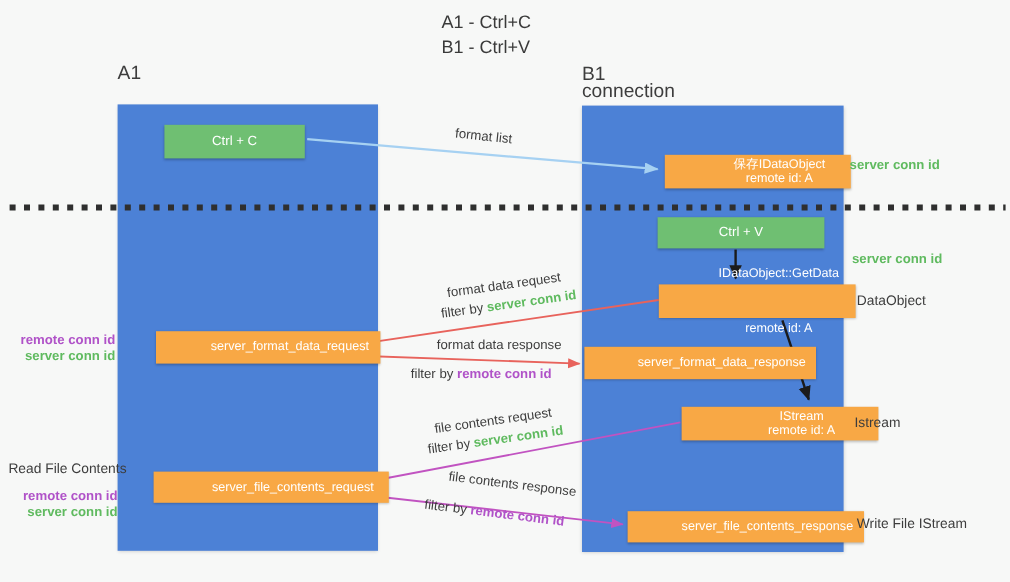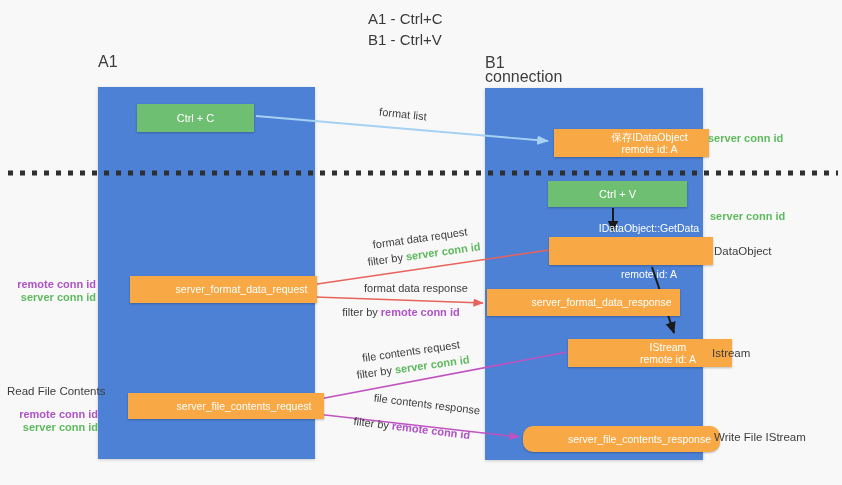--- a/index.html
+++ b/index.html
@@ -23,21 +23,21 @@
   .box.green{background:#6fbf72;font-size:11px;}
   .box.orange{background:#f8a845;font-size:10.5px;padding-left:36px;}
   #box-ctrl-c{left:137px;top:104px;width:117px;height:28px;}
   #box-save-dataobject{left:554px;top:129px;width:119px;height:28px;}
   #box-ctrl-v{left:548px;top:181px;width:139px;height:26px;}
   #box-getdata{left:549px;top:237px;width:128px;height:28px;gap:33px;}
   #box-format-request{left:130px;top:276px;width:151px;height:27px;}
   #box-format-response{left:487px;top:289px;width:157px;height:27px;}
   #box-istream{left:568px;top:339px;width:128px;height:28px;}
   #box-file-request{left:128px;top:393px;width:160px;height:26px;}
-  #box-file-response{left:523px;top:426px;width:161px;height:26px;border-radius:10px;}
+  #box-file-response{left:523px;top:426px;width:161px;height:26px;}
   .title{
     position:absolute;left:368px;top:8px;z-index:4;
     font-size:15px;line-height:21px;color:#3a3a3a;
   }
   .lane-header{
     position:absolute;z-index:4;text-align:left;
     font-size:16px;line-height:14px;color:#3d3d3d;
   }
   #header-left{left:98px;top:55px;width:217px;}
   #header-right{left:485px;top:56px;width:218px;}

